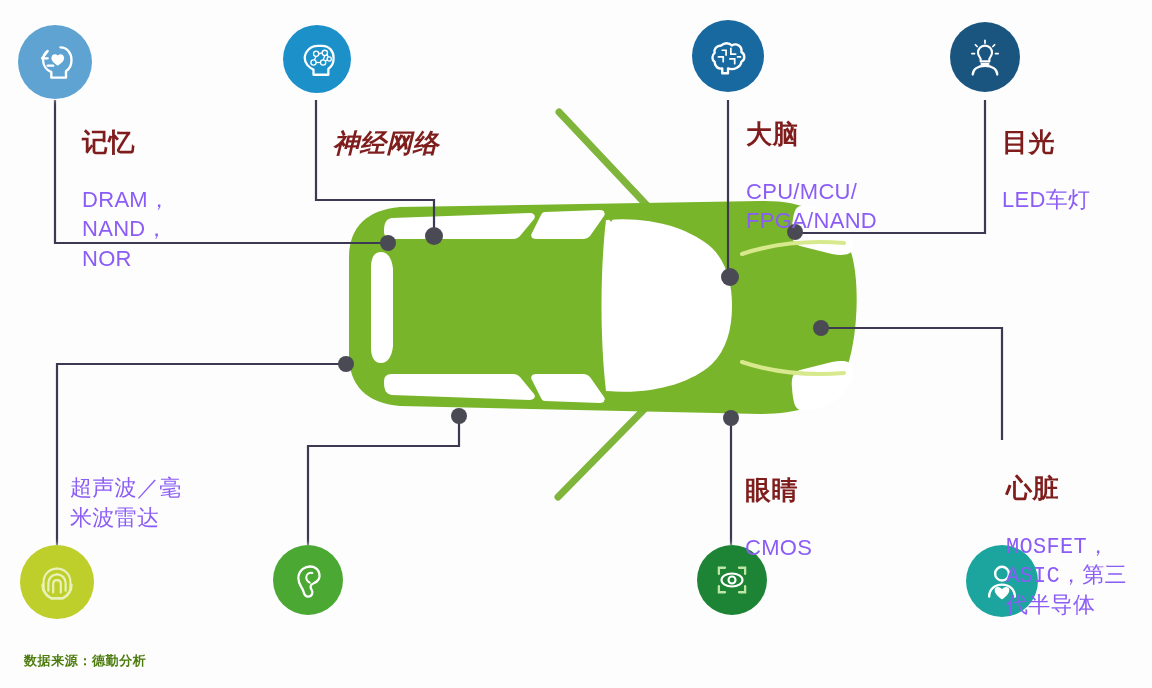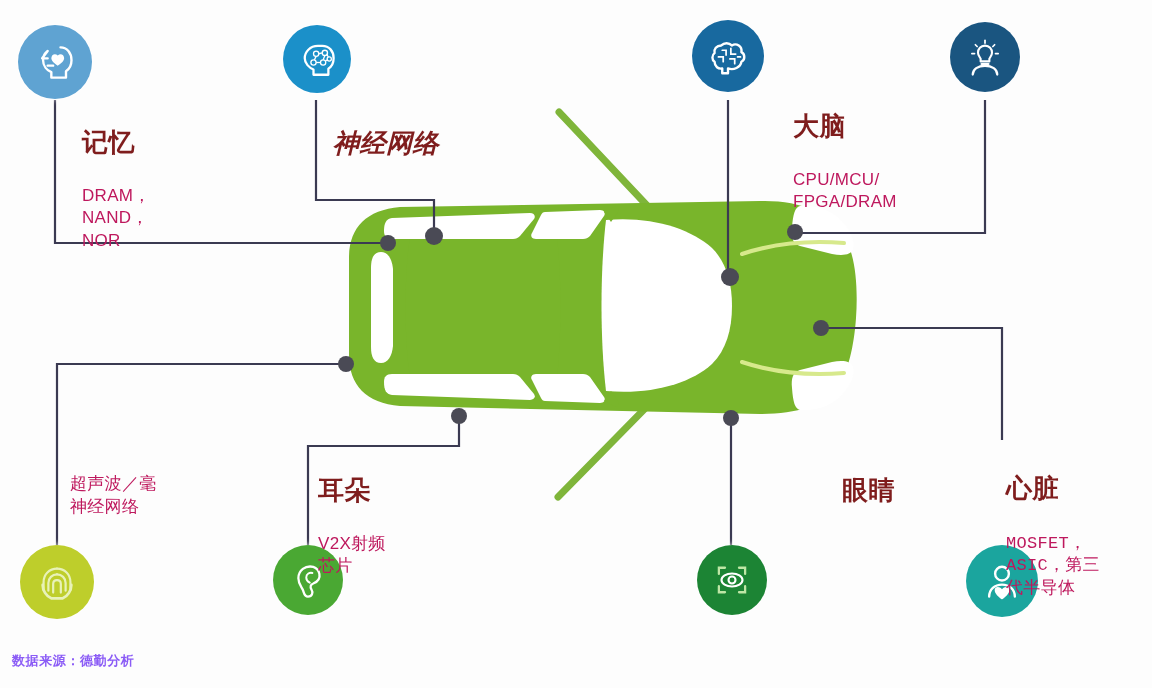--- a/index.html
+++ b/index.html
@@ -51,32 +51,32 @@
   .label .ttl {
     display: block;
     color: #7f1d1d;
     font-size: 26px;
     font-weight: bold;
     letter-spacing: 0.5px;
     margin-bottom: 3px;
   }
   .label .sub {
     display: block;
-    color: #be185d;
-    font-size: 17px;
+    color: #8b5cf6;
+    font-size: 22px;
     letter-spacing: 0.3px;
   }
 
   
   #footer {
     position: absolute;
-    left: 12px;
+    left: 24px;
     top: 652px;
     font-size: 13px;
-    color: #8b5cf6;
+    color: #4d7c0f;
     font-weight: bold;
     letter-spacing: 0.6px;
     z-index: 6;
   }
 </style>
 </head>
 <body>
 
 <div id="stage">
 
@@ -243,88 +243,88 @@
                C39,14 33,10 28,13 C25,10 20,10 17,13 Z" fill="none" stroke="#ffffff" stroke-width="2.5" stroke-linejoin="round"></path>
       <g stroke="#ffffff" stroke-width="1.8" fill="none" stroke-linecap="round">
         <path d="M18,18 L22,18 L22,23"></path>
         <path d="M27,16 L27,22 L32,22"></path>
         <path d="M14,25 L19,25 L19,30"></path>
         <path d="M26,27 L31,27 L31,32"></path>
         <path d="M34,25 L37,25"></path>
       </g>
     </svg>
   </div>
-  <div class="label" style="left:746px; top:88px; width:190px;margin-left:47px;">
+  <div class="label" style="left:746px; top:96px; width:190px;">
     <span class="ttl">大脑</span>
     <span class="sub">CPU/MCU/
-FPGA/DRAM</span>
+FPGA/NAND</span>
   </div>
 
   <div class="bubble" style="left:950px; top:22px; width:70px; height:70px; background:#1A5580;">
     <svg width="42" height="42" viewBox="0 0 48 48">
       <path d="M24,11 C29,11 32,15 32,19 C32,22 30,24 29,26 L29,29 L19,29 L19,26
                C18,24 16,22 16,19 C16,15 19,11 24,11 Z" fill="none" stroke="#ffffff" stroke-width="2.4" stroke-linejoin="round"></path>
       <line x1="20" y1="32" x2="28" y2="32" stroke="#ffffff" stroke-width="2.4" stroke-linecap="round"></line>
       <g stroke="#ffffff" stroke-width="2" stroke-linecap="round">
         <line x1="24" y1="5" x2="24" y2="8"></line>
         <line x1="13" y1="10" x2="15" y2="12"></line>
         <line x1="35" y1="10" x2="33" y2="12"></line>
         <line x1="9" y1="20" x2="12" y2="20"></line>
         <line x1="39" y1="20" x2="36" y2="20"></line>
       </g>
       <path d="M10,44 C10,38 16,34 24,34 C32,34 38,38 38,44" fill="none" stroke="#ffffff" stroke-width="2.6" stroke-linecap="round"></path>
     </svg>
   </div>
+  <div class="label" style="left:1002px; top:104px; width:140px;">
+    <span class="ttl">目光</span>
+    <span class="sub">LED车灯</span>
+  </div>
 
   <div class="label" style="left:1006px; top:452px; width:140px;font-family:Liberation Mono, monospace;">
     <span class="ttl">心脏</span>
     <span class="sub">MOSFET，
 ASIC，第三
 代半导体</span>
   </div>
   <div class="bubble" style="left:966px; top:545px; width:72px; height:72px; background:#1BA59E;">
     <svg width="44" height="44" viewBox="0 0 48 48">
       <circle cx="24" cy="16" r="7.5" fill="none" stroke="#ffffff" stroke-width="2.6"></circle>
       <path d="M10,41 C10,33 16,28 24,28 C32,28 38,33 38,41" fill="none" stroke="#ffffff" stroke-width="2.6" stroke-linecap="round"></path>
       <path d="M24,44 C24,44 16,39 16,34 C16,30 21,29 24,33 C27,29 32,30 32,34 C32,39 24,44 24,44 Z" fill="#ffffff"></path>
     </svg>
   </div>
 
-  <div class="label" style="left:745px; top:452px; width:150px;text-align:right;">
+  <div class="label" style="left:745px; top:452px; width:150px;">
     <span class="ttl">眼睛</span>
+    <span class="sub">CMOS</span>
   </div>
   <div class="bubble" style="left:697px; top:545px; width:70px; height:70px; background:#1C8434;">
     <svg width="42" height="42" viewBox="0 0 48 48">
       <g stroke="#BFE6A6" stroke-width="2.6" fill="none" stroke-linecap="round">
         <path d="M9,17 L9,10 L16,10"></path>
         <path d="M32,10 L39,10 L39,17"></path>
         <path d="M39,31 L39,38 L32,38"></path>
         <path d="M16,38 L9,38 L9,31"></path>
       </g>
       <ellipse cx="24" cy="24" rx="12" ry="7.5" fill="none" stroke="#ffffff" stroke-width="2.4"></ellipse>
       <circle cx="24" cy="24" r="4" fill="none" stroke="#ffffff" stroke-width="2.4"></circle>
     </svg>
   </div>
 
-  <div class="label" style="left:318px; top:452px; width:150px;">
-    <span class="ttl">耳朵</span>
-    <span class="sub">V2X射频
-芯片</span>
-  </div>
   <div class="bubble" style="left:273px; top:545px; width:70px; height:70px; background:#4AA833;">
     <svg width="42" height="42" viewBox="0 0 48 48">
       <path d="M30,9 C21,7 13,13 13,22 C13,28 16,31 18,35 C20,39 19,43 24,43
                C29,43 30,38 28,35 C26,32 27,29 30,28 C35,26 38,22 37,17 C36,12 33,10 30,9 Z" fill="none" stroke="#ffffff" stroke-width="2.6" stroke-linejoin="round"></path>
       <path d="M29,16 C26,15 22,17 22,21 C22,24 24,26 26,27" fill="none" stroke="#ffffff" stroke-width="2.2" stroke-linecap="round"></path>
     </svg>
   </div>
 
   <div class="label" style="left:70px; top:452px; width:160px;">
     <span class="sub">超声波／毫
-神经网络</span>
+米波雷达</span>
   </div>
   <div class="bubble" style="left:20px; top:545px; width:74px; height:74px; background:#BECE2B;">
     <svg width="46" height="46" viewBox="0 0 48 48">
       <g fill="none" stroke="#E8F2B8" stroke-width="2.3" stroke-linecap="round">
         <path d="M24,10 C16,10 10,16 10,24 L10,32"></path>
         <path d="M24,10 C32,10 38,16 38,24 L38,32"></path>
         <path d="M24,16 C19,16 15,20 15,25 L15,33"></path>
         <path d="M24,16 C29,16 33,20 33,25 L33,33"></path>
         <path d="M24,22 C21,22 20,24 20,26 L20,35"></path>
         <path d="M24,22 C27,22 28,24 28,26 L28,35"></path>

